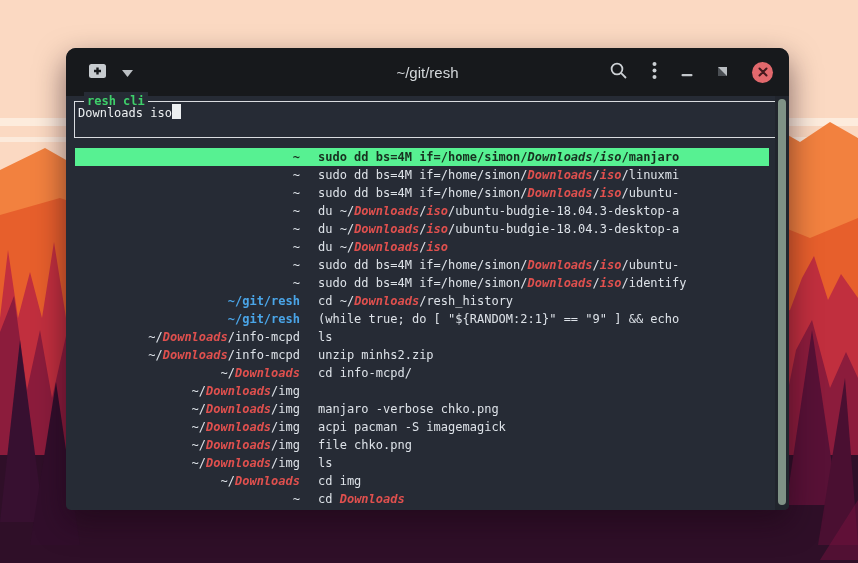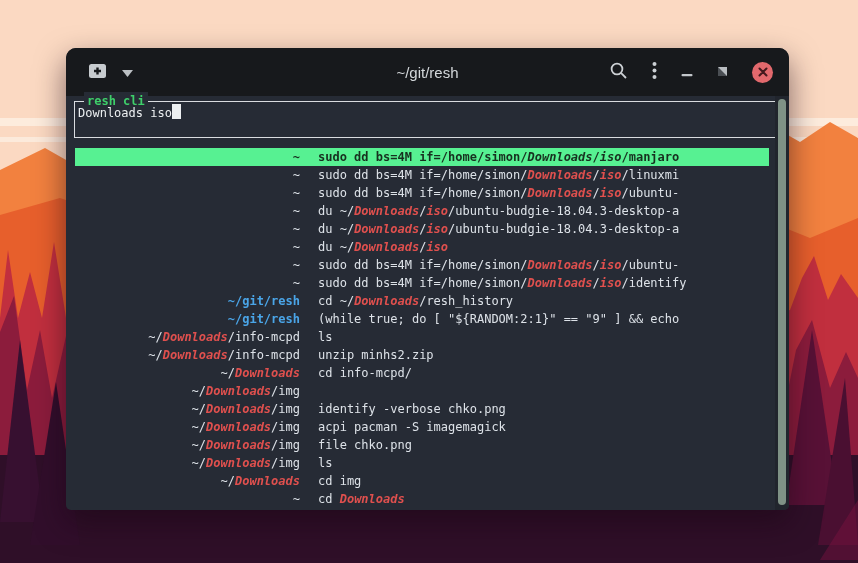--- a/index.html
+++ b/index.html
@@ -140,21 +140,21 @@
         <div class="row"><span class="dir"><span class="seg-fg">~</span></span><span class="cmd"><span class="seg-fg">du ~/</span><span class="seg-red">Downloads</span><span class="seg-fg">/</span><span class="seg-red">iso</span><span class="seg-fg">/ubuntu-budgie-18.04.3-desktop-a</span></span></div>
         <div class="row"><span class="dir"><span class="seg-fg">~</span></span><span class="cmd"><span class="seg-fg">du ~/</span><span class="seg-red">Downloads</span><span class="seg-fg">/</span><span class="seg-red">iso</span></span></div>
         <div class="row"><span class="dir"><span class="seg-fg">~</span></span><span class="cmd"><span class="seg-fg">sudo dd bs=4M if=/home/simon/</span><span class="seg-red">Downloads</span><span class="seg-fg">/</span><span class="seg-red">iso</span><span class="seg-fg">/ubuntu-</span></span></div>
         <div class="row"><span class="dir"><span class="seg-fg">~</span></span><span class="cmd"><span class="seg-fg">sudo dd bs=4M if=/home/simon/</span><span class="seg-red">Downloads</span><span class="seg-fg">/</span><span class="seg-red">iso</span><span class="seg-fg">/identify</span></span></div>
         <div class="row"><span class="dir"><span class="seg-blue">~/git/resh</span></span><span class="cmd"><span class="seg-fg">cd ~/</span><span class="seg-red">Downloads</span><span class="seg-fg">/resh_history</span></span></div>
         <div class="row"><span class="dir"><span class="seg-blue">~/git/resh</span></span><span class="cmd"><span class="seg-fg">(while true; do [ "${RANDOM:2:1}" == "9" ] &amp;&amp; echo</span></span></div>
         <div class="row"><span class="dir"><span class="seg-fg">~/</span><span class="seg-red">Downloads</span><span class="seg-fg">/info-mcpd</span></span><span class="cmd"><span class="seg-fg">ls</span></span></div>
         <div class="row"><span class="dir"><span class="seg-fg">~/</span><span class="seg-red">Downloads</span><span class="seg-fg">/info-mcpd</span></span><span class="cmd"><span class="seg-fg">unzip minhs2.zip</span></span></div>
         <div class="row"><span class="dir"><span class="seg-fg">~/</span><span class="seg-red">Downloads</span></span><span class="cmd"><span class="seg-fg">cd info-mcpd/</span></span></div>
         <div class="row"><span class="dir"><span class="seg-fg">~/</span><span class="seg-red">Downloads</span><span class="seg-fg">/img</span></span></div>
-        <div class="row"><span class="dir"><span class="seg-fg">~/</span><span class="seg-red">Downloads</span><span class="seg-fg">/img</span></span><span class="cmd"><span class="seg-fg">identify -verbose chko.png</span></span></div>
+        <div class="row"><span class="dir"><span class="seg-fg">~/</span><span class="seg-red">Downloads</span><span class="seg-fg">/img</span></span><span class="cmd"><span class="seg-fg">manjaro -verbose chko.png</span></span></div>
         <div class="row"><span class="dir"><span class="seg-fg">~/</span><span class="seg-red">Downloads</span><span class="seg-fg">/img</span></span><span class="cmd"><span class="seg-fg">acpi pacman -S imagemagick</span></span></div>
         <div class="row"><span class="dir"><span class="seg-fg">~/</span><span class="seg-red">Downloads</span><span class="seg-fg">/img</span></span><span class="cmd"><span class="seg-fg">file chko.png</span></span></div>
         <div class="row"><span class="dir"><span class="seg-fg">~/</span><span class="seg-red">Downloads</span><span class="seg-fg">/img</span></span><span class="cmd"><span class="seg-fg">ls</span></span></div>
         <div class="row"><span class="dir"><span class="seg-fg">~/</span><span class="seg-red">Downloads</span></span><span class="cmd"><span class="seg-fg">cd img</span></span></div>
         <div class="row"><span class="dir"><span class="seg-fg">~</span></span><span class="cmd"><span class="seg-fg">cd </span><span class="seg-red">Downloads</span></span></div>
       </div>
 
     <div class="sb-track"></div>
     <div class="sb-thumb"></div>
   </div>

